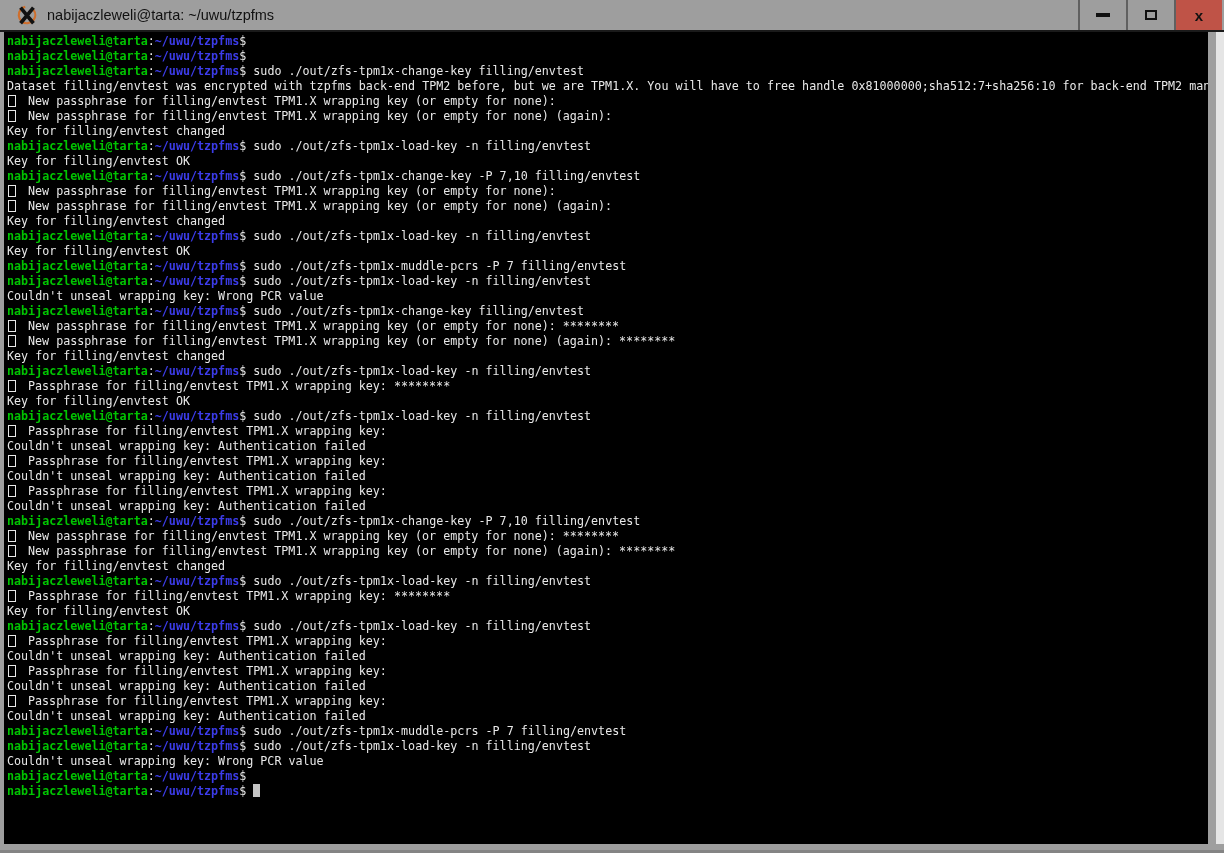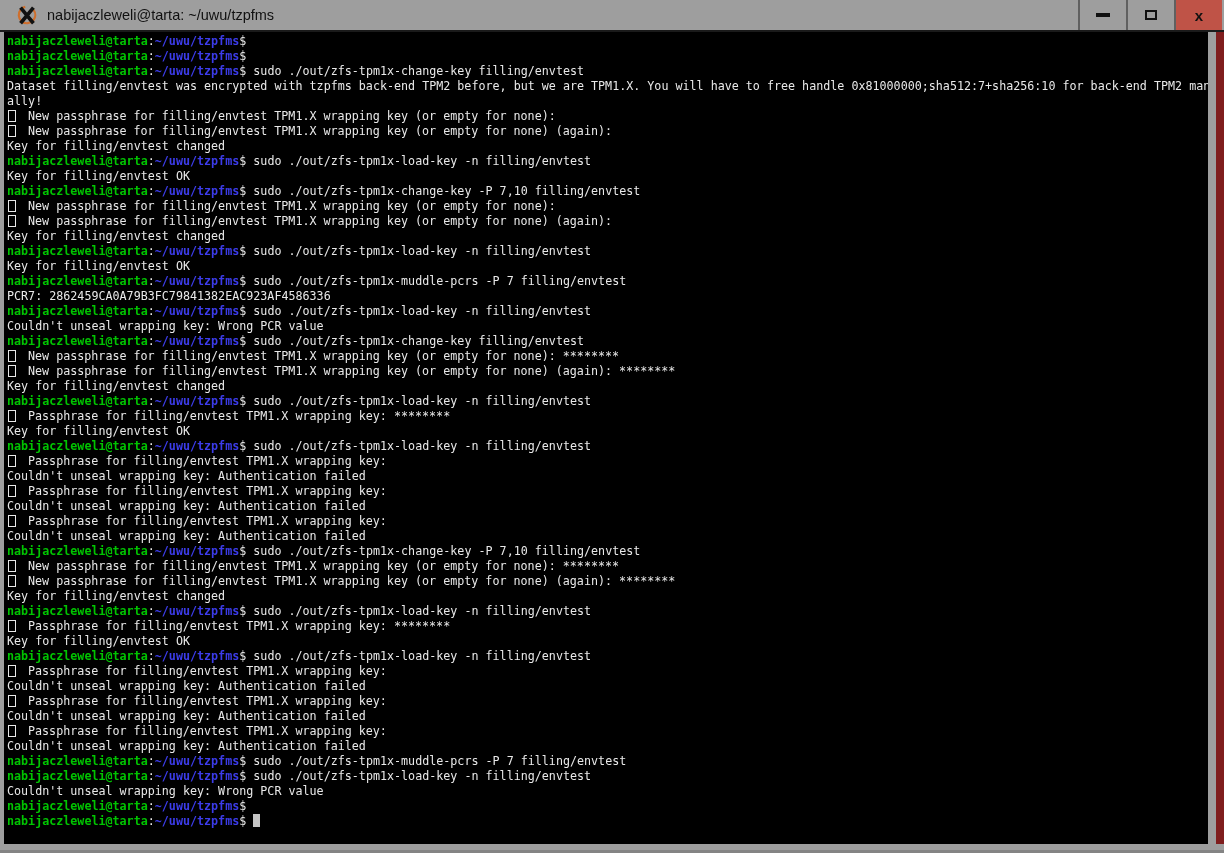--- a/index.html
+++ b/index.html
@@ -1,19 +1,19 @@
 <!DOCTYPE html>
 <html><head>
 <meta charset="utf-8">
 <style>
   * { margin:0; padding:0; box-sizing:border-box; }
   html,body { width:1224px; height:853px; background:#000; overflow:hidden;
               font-family:"DejaVu Sans Mono", monospace; }
   .window { position:relative; width:1224px; height:853px;
-            background:#7f1d1d; outline:1px solid #5a5a5a; }
+            background:#e5e5e5; outline:1px solid #5a5a5a; }
 
   
   .titlebar { position:absolute; top:0; left:0; width:1224px; height:32px;
               background:#9e9e9e; border-bottom:2px solid #1a1a1a;
               display:flex; align-items:center; }
   .xicon { width:22px; height:22px; margin-left:16px; flex:0 0 auto; }
   .title { margin-left:9px; font-family:"Liberation Sans", sans-serif;
            font-size:14.5px; color:#111; flex:1 1 auto;
            white-space:nowrap; overflow:hidden; }
   .winbtns { display:flex; align-items:stretch; height:30px; margin-right:2px; }
@@ -67,34 +67,32 @@
         <span class="glyph-x">x</span>
       </div>
     </div>
   </div>
 
   <div class="term" id="term">
       <div class="row"><span class="user">nabijaczleweli@tarta</span><span class="sep">:</span><span class="path">~/uwu/tzpfms</span><span class="sep">$ </span></div>
       <div class="row"><span class="user">nabijaczleweli@tarta</span><span class="sep">:</span><span class="path">~/uwu/tzpfms</span><span class="sep">$ </span></div>
       <div class="row"><span class="user">nabijaczleweli@tarta</span><span class="sep">:</span><span class="path">~/uwu/tzpfms</span><span class="sep">$ </span><span class="cmd">sudo ./out/zfs-tpm1x-change-key filling/envtest</span></div>
       <div class="row"><span class="out">Dataset filling/envtest was encrypted with tzpfms back-end TPM2 before, but we are TPM1.X. You will have to free handle 0x81000000;sha512:7+sha256:10 for back-end TPM2 manu</span></div>
-      <div class="row"><span class="out">ally!</span></div>
       <div class="row"><span class="keybox"></span><span class="out">New passphrase for filling/envtest TPM1.X wrapping key (or empty for none):</span></div>
       <div class="row"><span class="keybox"></span><span class="out">New passphrase for filling/envtest TPM1.X wrapping key (or empty for none) (again):</span></div>
       <div class="row"><span class="out">Key for filling/envtest changed</span></div>
       <div class="row"><span class="user">nabijaczleweli@tarta</span><span class="sep">:</span><span class="path">~/uwu/tzpfms</span><span class="sep">$ </span><span class="cmd">sudo ./out/zfs-tpm1x-load-key -n filling/envtest</span></div>
       <div class="row"><span class="out">Key for filling/envtest OK</span></div>
       <div class="row"><span class="user">nabijaczleweli@tarta</span><span class="sep">:</span><span class="path">~/uwu/tzpfms</span><span class="sep">$ </span><span class="cmd">sudo ./out/zfs-tpm1x-change-key -P 7,10 filling/envtest</span></div>
       <div class="row"><span class="keybox"></span><span class="out">New passphrase for filling/envtest TPM1.X wrapping key (or empty for none):</span></div>
       <div class="row"><span class="keybox"></span><span class="out">New passphrase for filling/envtest TPM1.X wrapping key (or empty for none) (again):</span></div>
       <div class="row"><span class="out">Key for filling/envtest changed</span></div>
       <div class="row"><span class="user">nabijaczleweli@tarta</span><span class="sep">:</span><span class="path">~/uwu/tzpfms</span><span class="sep">$ </span><span class="cmd">sudo ./out/zfs-tpm1x-load-key -n filling/envtest</span></div>
       <div class="row"><span class="out">Key for filling/envtest OK</span></div>
       <div class="row"><span class="user">nabijaczleweli@tarta</span><span class="sep">:</span><span class="path">~/uwu/tzpfms</span><span class="sep">$ </span><span class="cmd">sudo ./out/zfs-tpm1x-muddle-pcrs -P 7 filling/envtest</span></div>
-      <div class="row"><span class="out">PCR7: 2862459CA0A79B3FC79841382EAC923AF4586336</span></div>
       <div class="row"><span class="user">nabijaczleweli@tarta</span><span class="sep">:</span><span class="path">~/uwu/tzpfms</span><span class="sep">$ </span><span class="cmd">sudo ./out/zfs-tpm1x-load-key -n filling/envtest</span></div>
       <div class="row"><span class="out">Couldn't unseal wrapping key: Wrong PCR value</span></div>
       <div class="row"><span class="user">nabijaczleweli@tarta</span><span class="sep">:</span><span class="path">~/uwu/tzpfms</span><span class="sep">$ </span><span class="cmd">sudo ./out/zfs-tpm1x-change-key filling/envtest</span></div>
       <div class="row"><span class="keybox"></span><span class="out">New passphrase for filling/envtest TPM1.X wrapping key (or empty for none): ********</span></div>
       <div class="row"><span class="keybox"></span><span class="out">New passphrase for filling/envtest TPM1.X wrapping key (or empty for none) (again): ********</span></div>
       <div class="row"><span class="out">Key for filling/envtest changed</span></div>
       <div class="row"><span class="user">nabijaczleweli@tarta</span><span class="sep">:</span><span class="path">~/uwu/tzpfms</span><span class="sep">$ </span><span class="cmd">sudo ./out/zfs-tpm1x-load-key -n filling/envtest</span></div>
       <div class="row"><span class="keybox"></span><span class="out">Passphrase for filling/envtest TPM1.X wrapping key: ********</span></div>
       <div class="row"><span class="out">Key for filling/envtest OK</span></div>
       <div class="row"><span class="user">nabijaczleweli@tarta</span><span class="sep">:</span><span class="path">~/uwu/tzpfms</span><span class="sep">$ </span><span class="cmd">sudo ./out/zfs-tpm1x-load-key -n filling/envtest</span></div>

